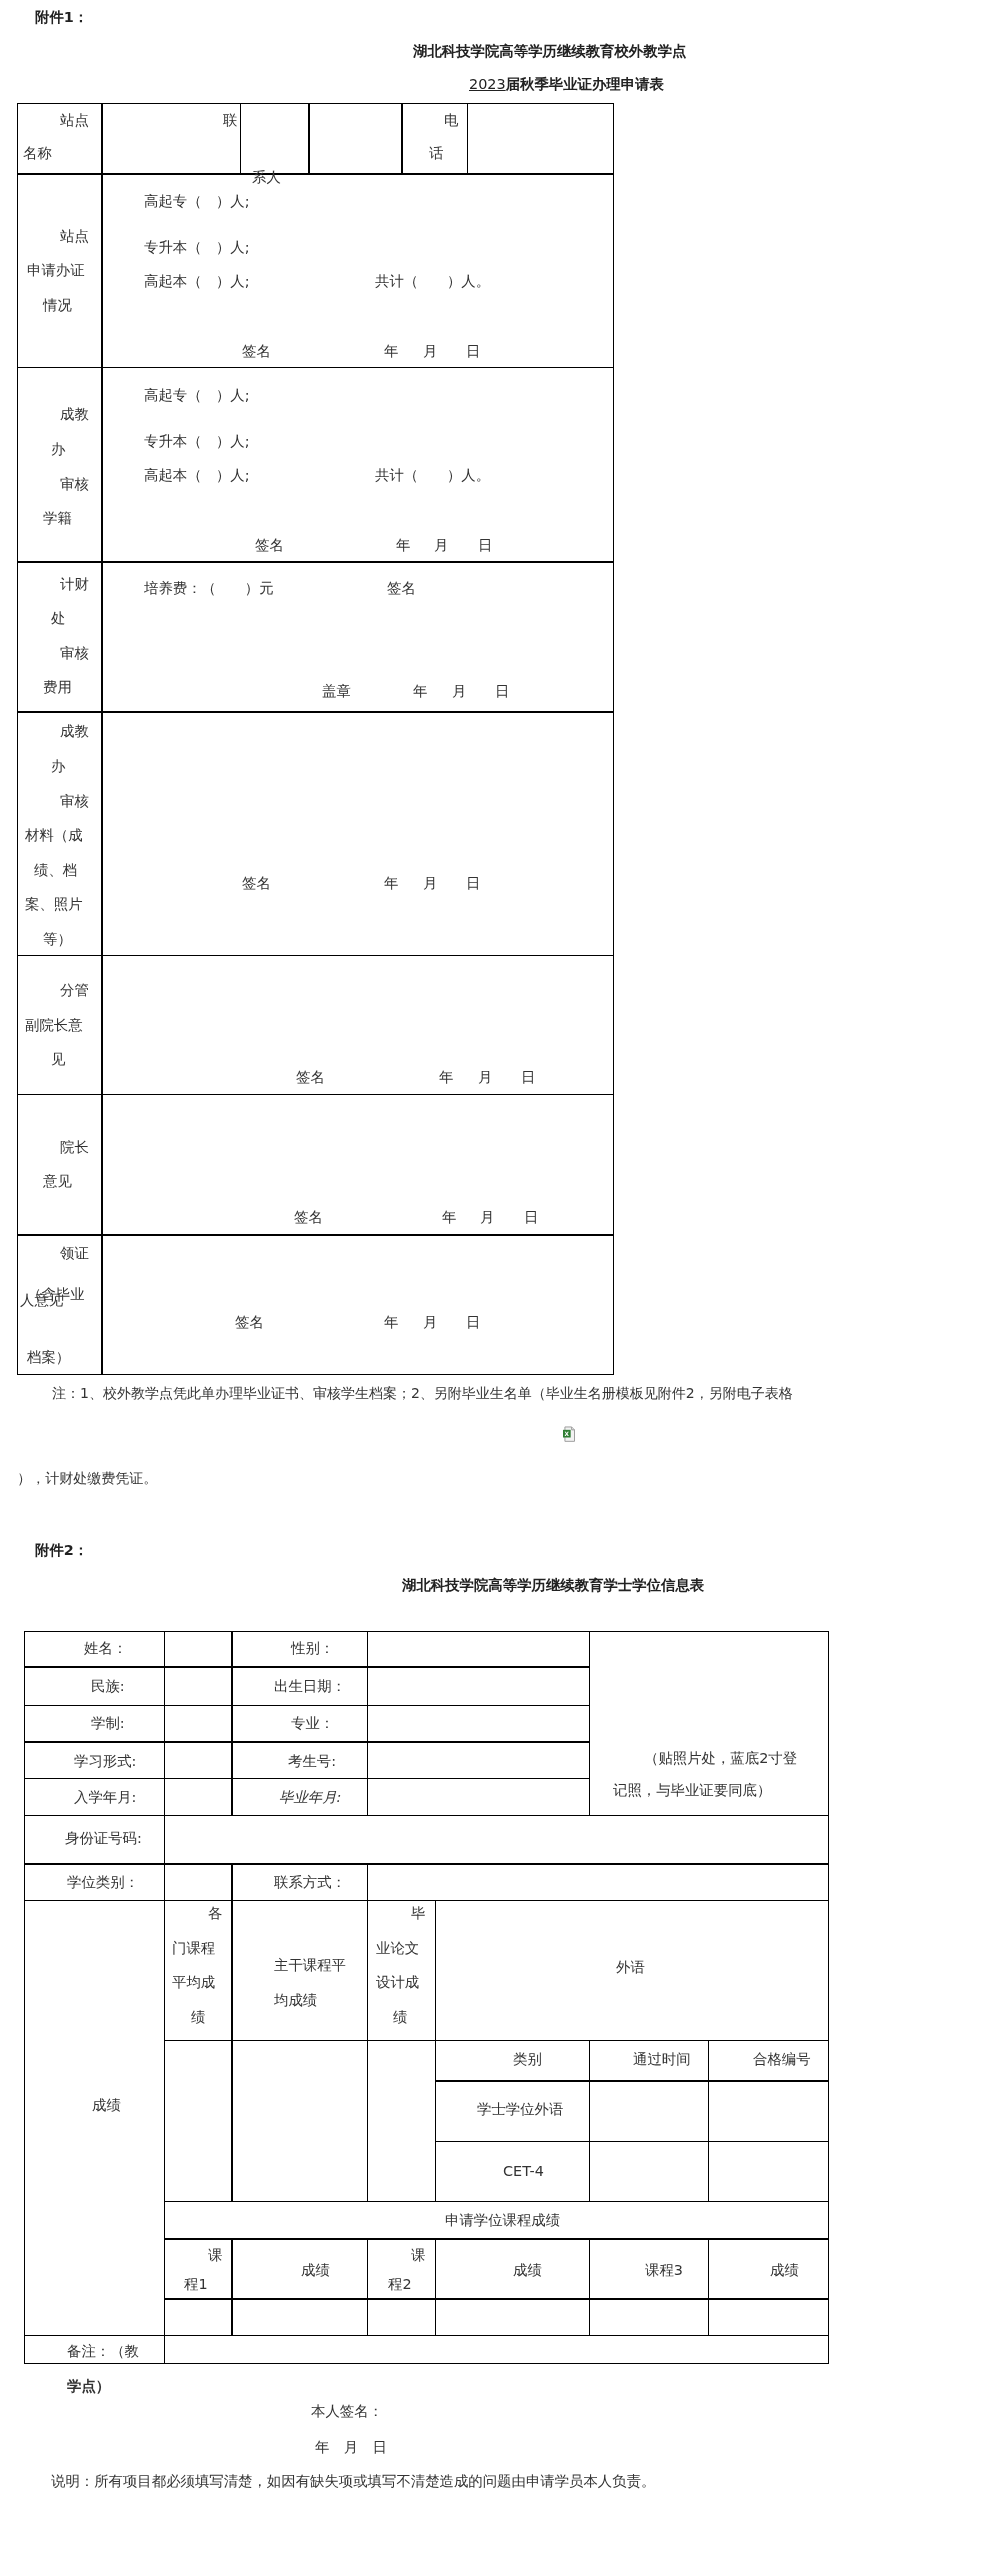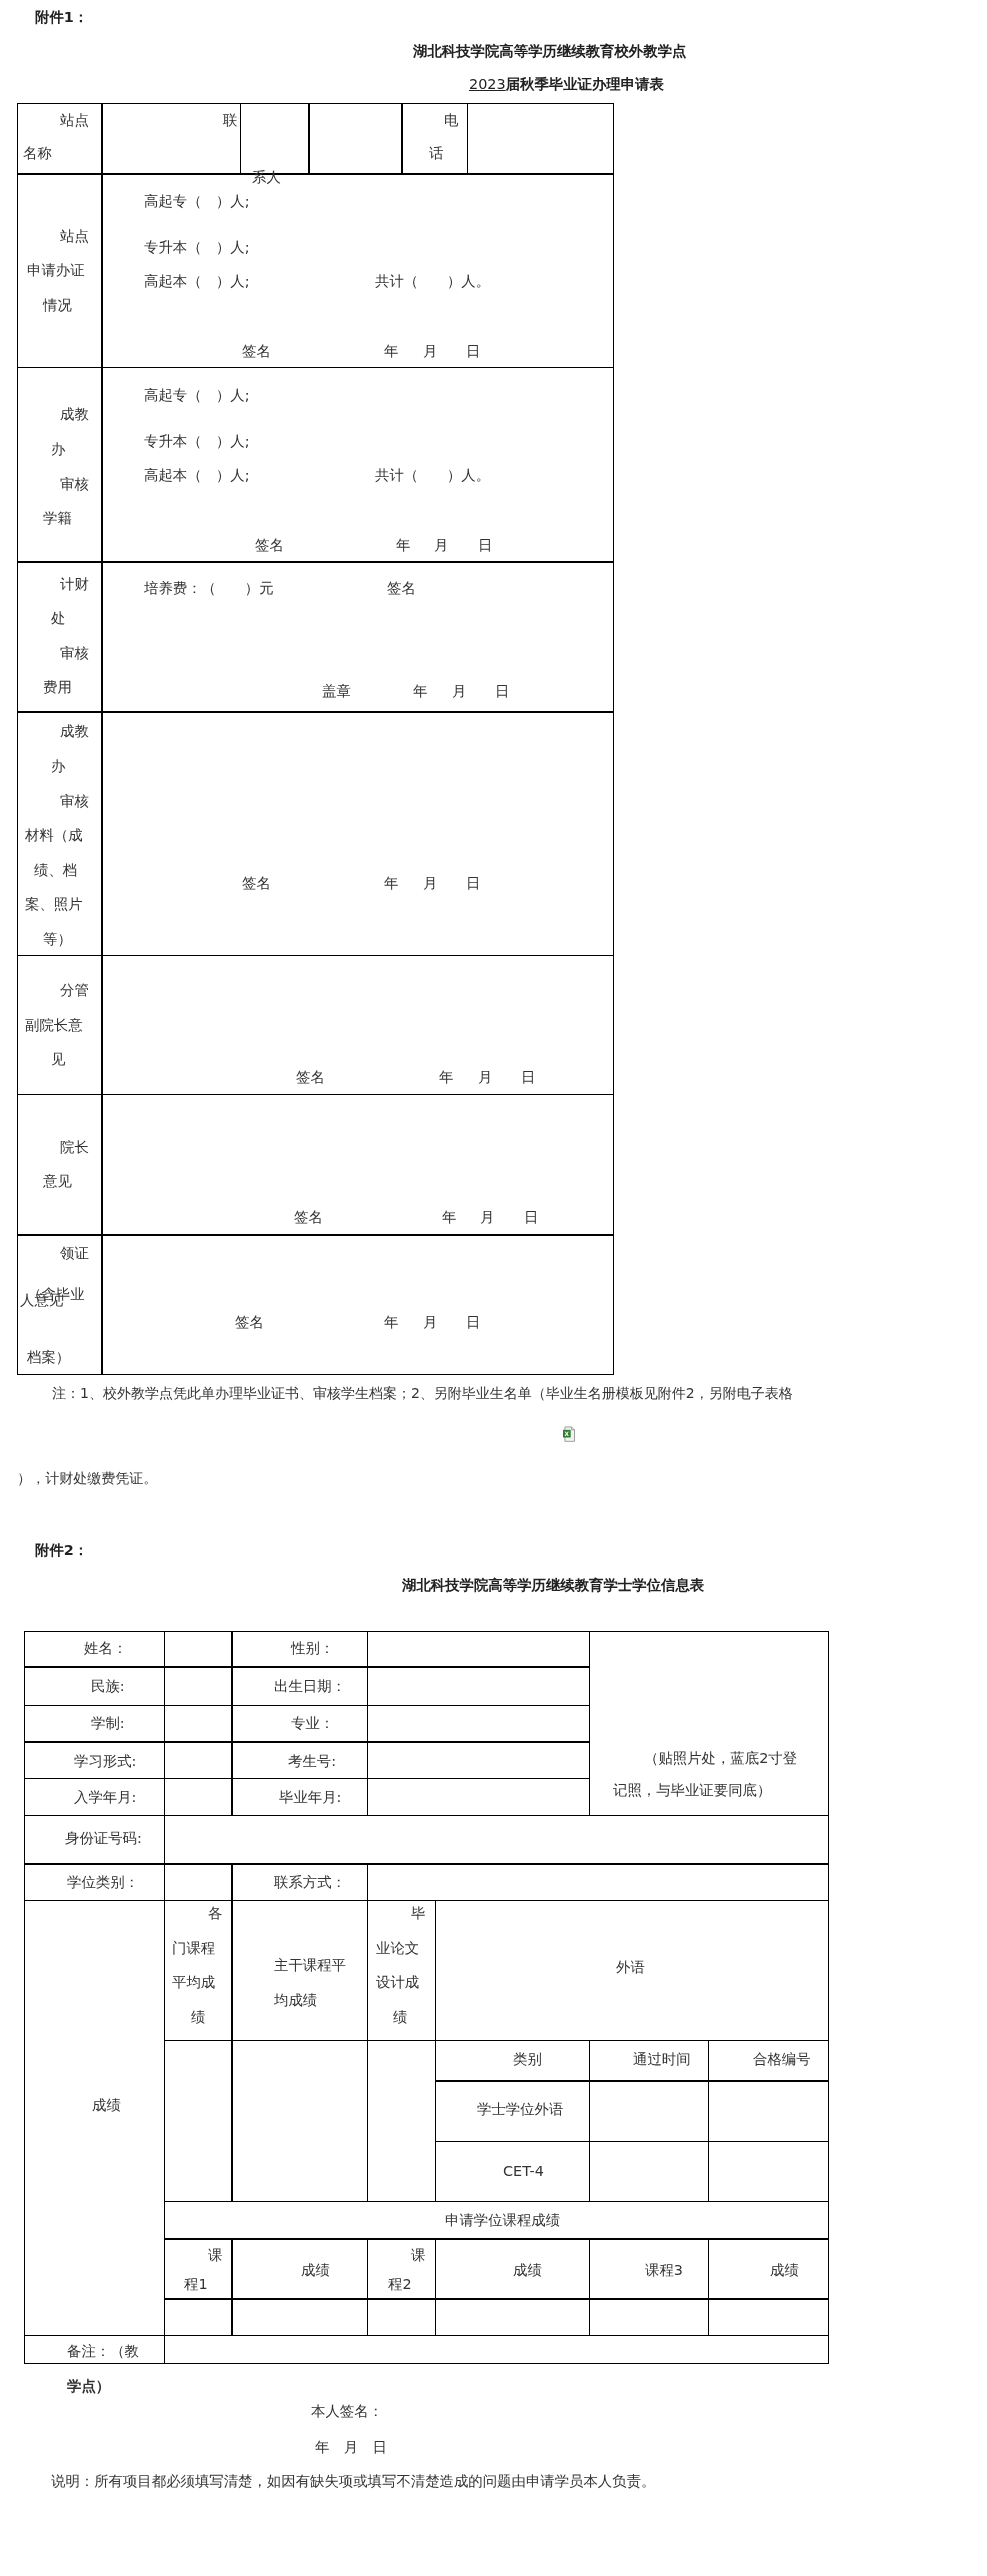--- a/index.html
+++ b/index.html
@@ -204,21 +204,21 @@
   <div class="t" style="left:291px;top:1716px;">专业：</div>
   <div class="abs" style="left:368px;top:1705px;width:221px;height:36px;"></div>
 
   <div class="t" style="left:74px;top:1754px;">学习形式:</div>
   <div class="abs" style="left:165px;top:1743px;width:65px;height:35px;"></div>
   <div class="t" style="left:288px;top:1754px;">考生号:</div>
   <div class="abs" style="left:368px;top:1743px;width:221px;height:35px;"></div>
 
   <div class="t" style="left:74px;top:1790px;">入学年月:</div>
   <div class="abs" style="left:165px;top:1779px;width:65px;height:37px;"></div>
-  <div class="t" style="left:279px;top:1790px;">毕业年月:</div>
+  <div class="t" style="left:279px;top:1790px;font-style:italic;">毕业年月:</div>
   <div class="abs" style="left:368px;top:1779px;width:221px;height:37px;"></div>
 
   <div class="abs" style="left:590px;top:1632px;width:238px;height:183px;"></div>
   <div class="t" style="left:644px;top:1751px;">（贴照片处，蓝底2寸登</div>
   <div class="t" style="left:613px;top:1783px;">记照，与毕业证要同底）</div>
 
   <div class="t" style="left:65px;top:1831px;">身份证号码:</div>
   <div class="abs" style="left:165px;top:1816px;width:663px;height:47px;"></div>
 
   <div class="t" style="left:67px;top:1875px;">学位类别：</div>

